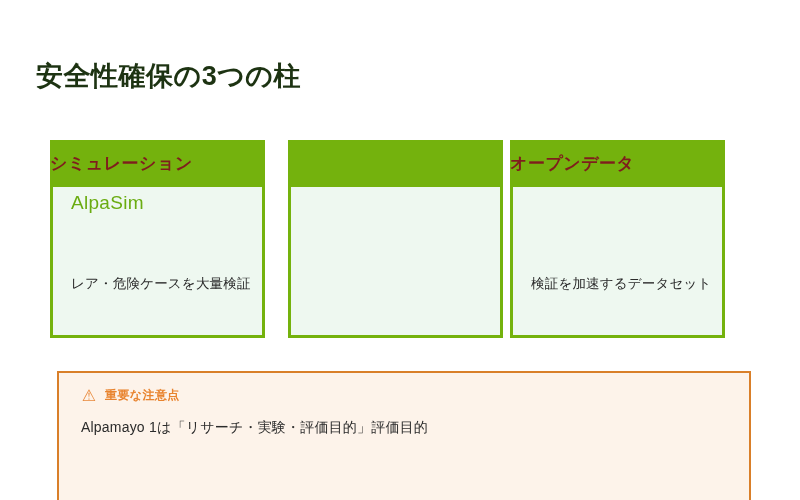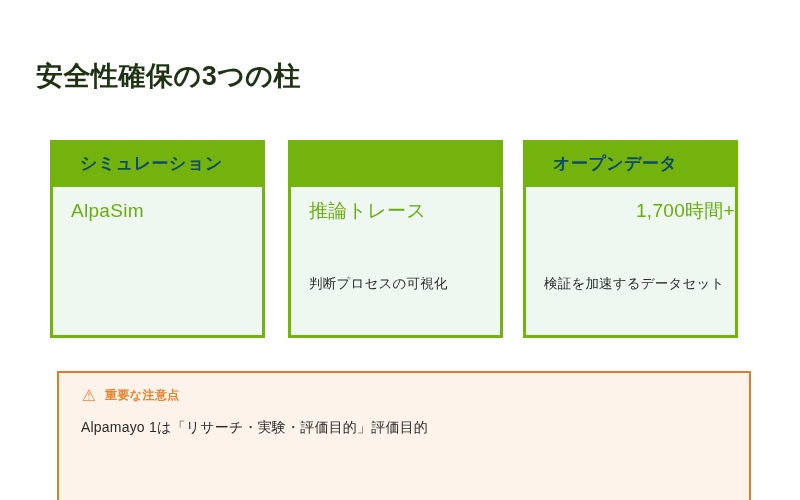--- a/index.html
+++ b/index.html
@@ -40,49 +40,48 @@
     position: absolute;
     top: 100px;
     width: 215px;
     height: 198px;
     box-sizing: border-box;
     background: #74b20d;
     overflow: visible;
   }
   #card-0 { left: 50px;  }
   #card-1 { left: 288px; }
-  #card-2 { left: 523px; text-align: right; }
+  #card-2 { left: 510px; }
 
   .card-header {
     position: absolute;
     left: 0;
     top: 0;
     width: 100%;
     height: 47px;
     box-sizing: border-box;
     display: flex;
     align-items: center;
-    padding-left: 30px;
     background: #74b20d;
-    color: #0c4a6e;
+    color: #7f1d1d;
     font-size: 17px;
     font-weight: bold;
     letter-spacing: 0.5px;
     white-space: nowrap;
   }
 
   .card-body {
     position: absolute;
     left: 3px;
     top: 47px;
     width: 209px;
     height: 148px;
     box-sizing: border-box;
     background: #eef8f0;
-    padding: 12px 0 0 18px;
+    padding: 4px 0 0 18px;
     overflow: visible;
     white-space: nowrap;
   }
 
   .card-metric {
     font-size: 19px;
     color: #6aac11;
     font-weight: normal;
     letter-spacing: 0.3px;
     white-space: nowrap;
@@ -149,34 +148,32 @@
 <body>
 
 <div id="slide">
 
   <div id="page-title">安全性確保の3つの柱</div>
 
   <div class="card" id="card-0">
     <div class="card-header">シミュレーション</div>
     <div class="card-body">
       <div class="card-metric">AlpaSim</div>
+      <div class="card-desc">レア・危険ケースを大量検証</div>
     </div>
   </div>
 
   <div class="card" id="card-1">
     <div class="card-body">
-      <div class="card-metric">推論トレース</div>
-      <div class="card-desc">判断プロセスの可視化</div>
     </div>
   </div>
 
   <div class="card" id="card-2">
     <div class="card-header">オープンデータ</div>
     <div class="card-body">
-      <div class="card-metric">1,700時間+</div>
       <div class="card-desc">検証を加速するデータセット</div>
     </div>
   </div>
 
   <div id="warning-box">
     <div id="warning-title-row">
       <span id="warning-icon">⚠</span>
       <span id="warning-title">重要な注意点</span>
     </div>
     <div class="warning-line">Alpamayo 1は「リサーチ・実験・評価目的」評価目的</div>

